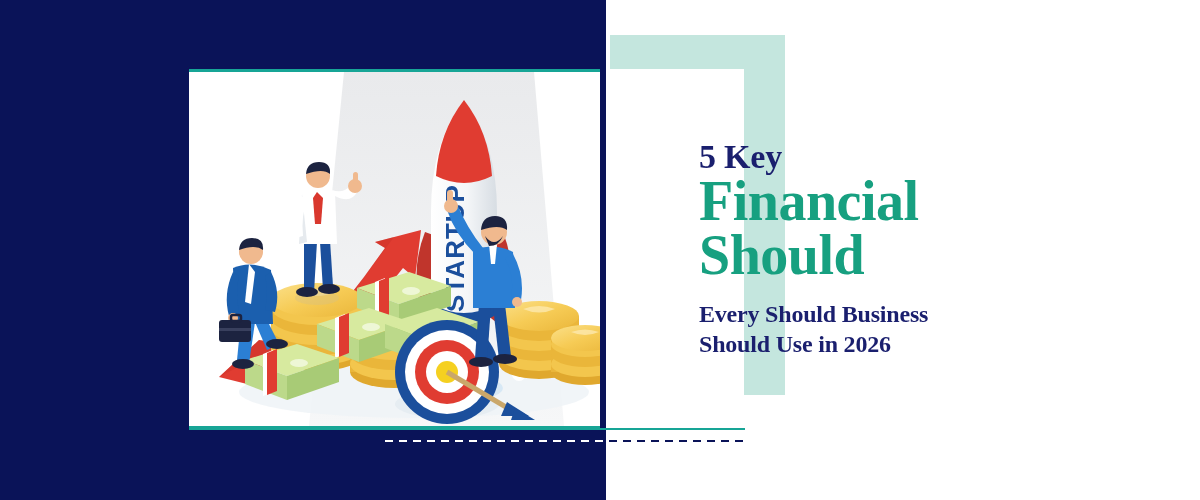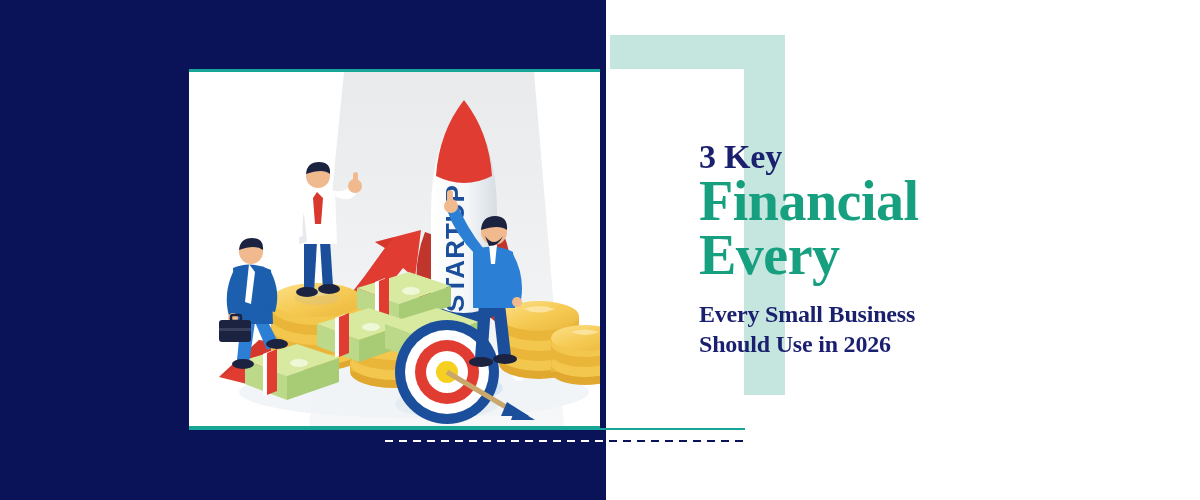--- a/index.html
+++ b/index.html
@@ -296,24 +296,24 @@
 
       </svg>
     </div>
   </div>
 
   <div class="teal-rule"></div>
   <div class="dash-rule"></div>
   <div class="dash-rule-white"></div>
 
   <div class="text-block">
-    <div class="eyebrow">3 Key</div>
+    <div class="eyebrow">5 Key</div>
     <div class="headline">
       <div>Financial</div>
-      <div>Every</div>
+      <div>Should</div>
     </div>
     <div class="subhead">
-      <div>Every Small Business</div>
+      <div>Every Should Business</div>
       <div>Should Use in 2026</div>
     </div>
   </div>
 
 </div>
 
 </body></html>

